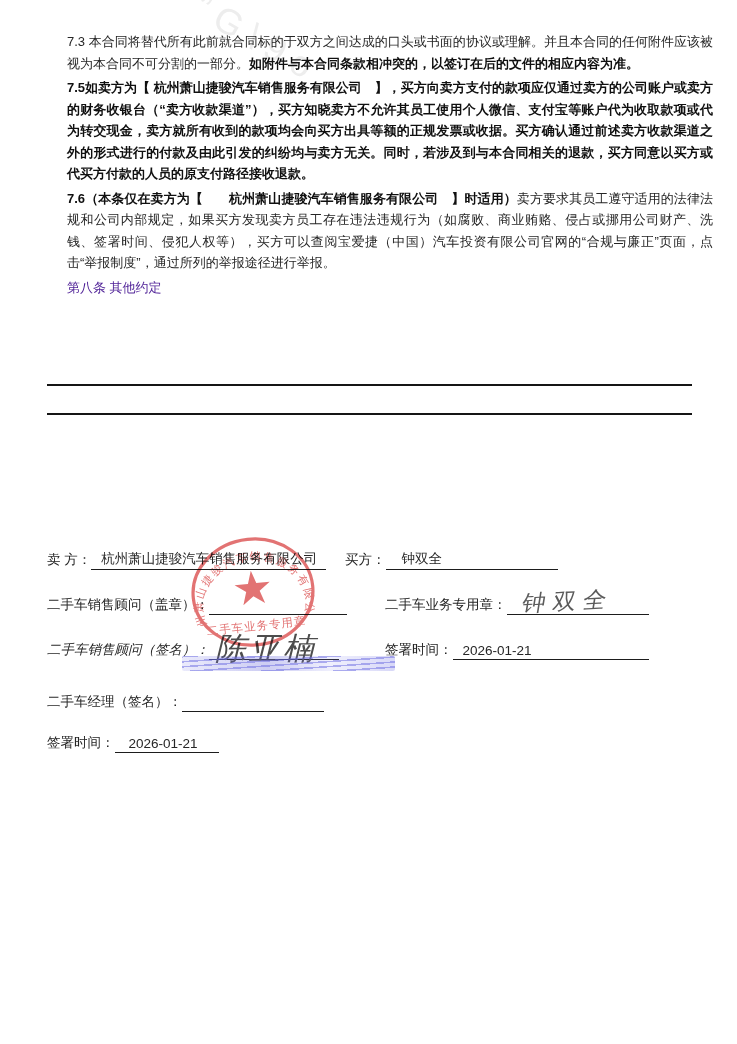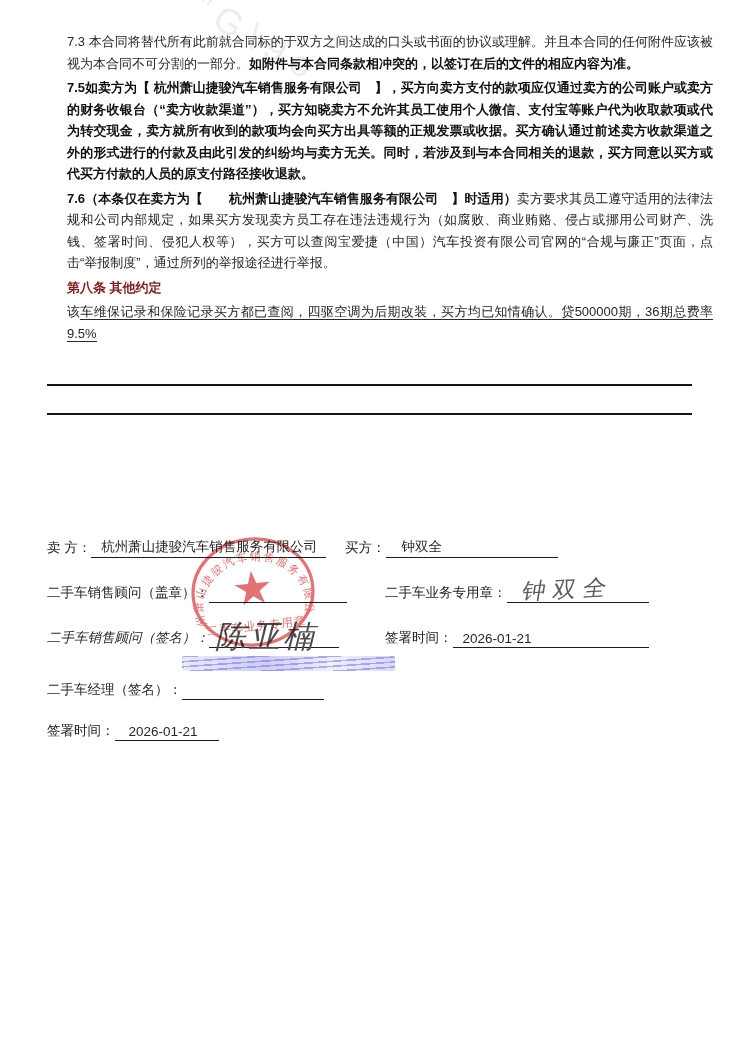--- a/index.html
+++ b/index.html
@@ -14,29 +14,29 @@
     transform:rotate(30deg);transform-origin:left top;
     user-select:none;white-space:nowrap;
   }
   
   .body-text{
     position:absolute;left:47px;top:31px;width:646px;
     font-size:13px;line-height:21.5px;text-align:justify;color:#262626;margin-left:20px;
   }
   .body-text p{margin:0 0 3px 0;}
   .body-text b{color:#101010;}
-  .art8-title{font-weight:bold;color:#7f1d1d;margin-top:1px;}
+  .art8-title{font-weight:normal;color:#4c1d95;margin-top:1px;}
   .fill-text{border-bottom:1px solid #2a2a2a;padding-bottom:0px;}
   
   .rule{position:absolute;left:47px;width:645px;height:0;border-top:2px solid #151515;}
   .rule1{top:384px;}
   .rule2{top:413px;}
   
   .sig{position:absolute;font-size:13.5px;color:#262626;white-space:nowrap;}
-  .sig .lbl{vertical-align:bottom;display:inline-block;height:19px;}
+  .sig .lbl{vertical-align:bottom;display:inline-block;height:19px;margin-top:12px;}
   .u{
     display:inline-block;border-bottom:1.5px solid #1d1d1d;height:19px;
     vertical-align:bottom;position:relative;box-sizing:border-box;
   }
   .u .val{position:absolute;left:10px;bottom:1px;white-space:nowrap;}
   .hand{
     font-family:"DejaVu Serif","Liberation Serif",serif;color:#3f3f3f;
   }
   .hand-buyer{
     position:absolute;left:16px;top:-10px;font-size:23px;letter-spacing:7px;
@@ -64,21 +64,20 @@
 
 <div class="page">
 
   <div class="watermark">”G\9o</div>
 
   <div class="body-text">
     <p><span>7.3 本合同将替代所有此前就合同标的于双方之间达成的口头或书面的协议或理解。并且本合同的任何附件应该被视为本合同不可分割的一部分。</span><b>如附件与本合同条款相冲突的，以签订在后的文件的相应内容为准。</b></p>
     <p><b>7.5如卖方为【 杭州萧山捷骏汽车销售服务有限公司　】，买方向卖方支付的款项应仅通过卖方的公司账户或卖方的财务收银台（“卖方收款渠道”），买方知晓卖方不允许其员工使用个人微信、支付宝等账户代为收取款项或代为转交现金，卖方就所有收到的款项均会向买方出具等额的正规发票或收据。买方确认通过前述卖方收款渠道之外的形式进行的付款及由此引发的纠纷均与卖方无关。同时，若涉及到与本合同相关的退款，买方同意以买方或代买方付款的人员的原支付路径接收退款。</b></p>
     <p><b>7.6（本条仅在卖方为【　　杭州萧山捷骏汽车销售服务有限公司　】时适用）</b><span>卖方要求其员工遵守适用的法律法规和公司内部规定，如果买方发现卖方员工存在违法违规行为（如腐败、商业贿赂、侵占或挪用公司财产、洗钱、签署时间、侵犯人权等），买方可以查阅宝爱捷（中国）汽车投资有限公司官网的“合规与廉正”页面，点击“举报制度”，通过所列的举报途径进行举报。</span></p>
     <p class="art8-title">第八条 其他约定</p>
-    <p><span>该</span><span class="fill-text">车维保记录和保险记录买方都已查阅，四驱空调为后期改装，买方均已知情确认。贷500000期，36期总费率9.5%</span></p>
   </div>
 
   <div class="rule rule1"></div>
   <div class="rule rule2"></div>
 
   <div class="sig" style="left:47px;top:539px;">
     <span class="lbl">卖 方：</span><span class="u" style="width:235px;"><span class="val">杭州萧山捷骏汽车销售服务有限公司</span></span>
   </div>
   <div class="sig" style="left:345px;top:539px;font-family:Liberation Serif, serif;">
     <span class="lbl">买方：</span><span class="u" style="width:172px;"><span class="val" style="left:16px;">钟双全</span></span>

